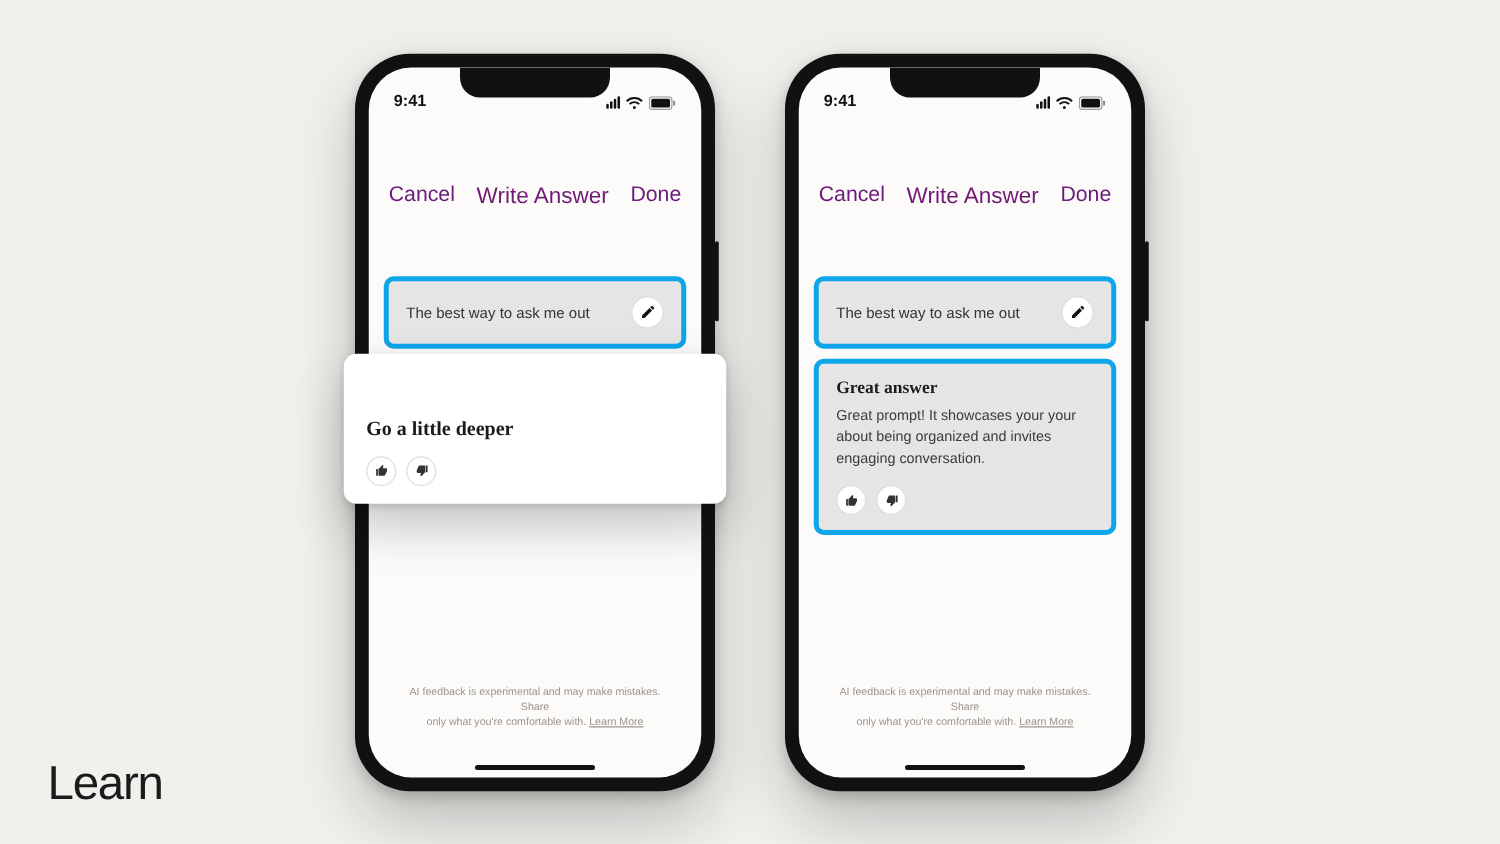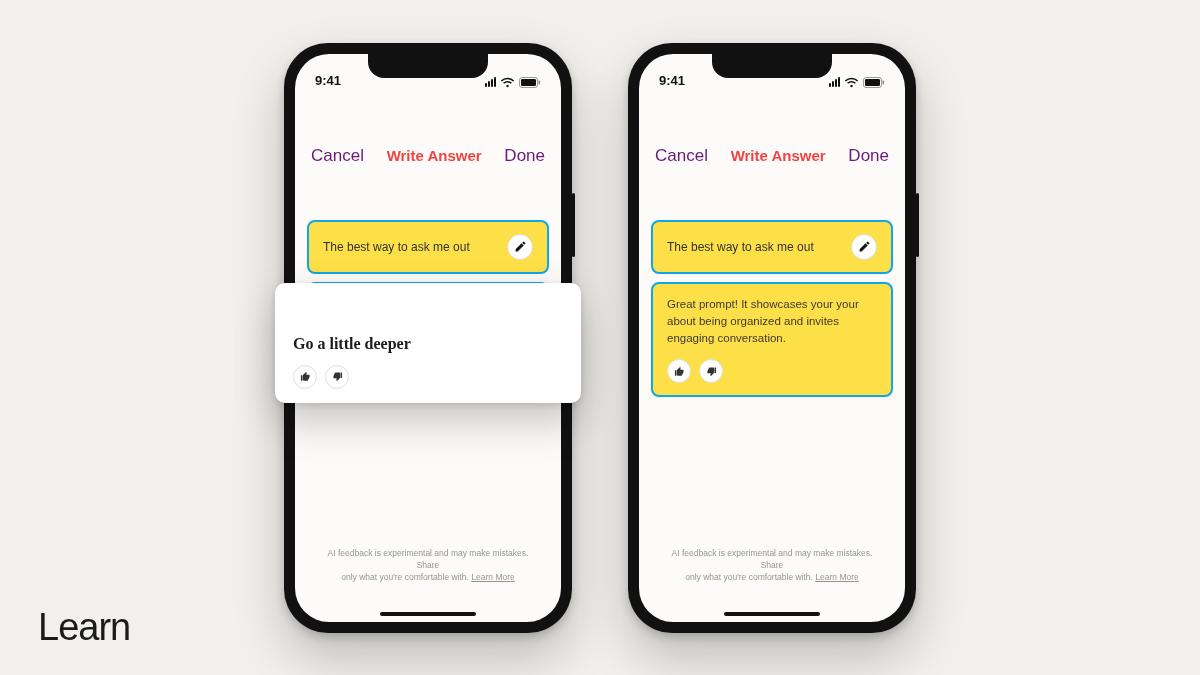--- a/index.html
+++ b/index.html
@@ -98,36 +98,36 @@
   }
   .nav-btn {
     color: #6b1a7a;
     font-size: 17px;
     font-weight: 500;
     background: none;
     border: none;
     cursor: pointer;
   }
   .nav-title {
-    font-size: 15px;
-    font-weight: 700;
-    color: #ef4444;
+    font-size: 18px;
+    font-weight: 400;
+    color: #701a75;
   }
   
   .content {
     flex: 1;
     padding: 0 12px;
     display: flex;
     flex-direction: column;
     gap: 8px;
     position: relative;
   }
   .card {
-    background: #fde047;
-    border: 2px solid #0ea5e9;
+    background: #e5e5e5;
+    border: 4px solid #0ea5e9;
     border-radius: 8px;
     padding: 12px 14px;
     font-size: 12px;
     color: #333;
   }
   .prompt-row {
     display: flex;
     align-items: center;
     justify-content: space-between;
   }
@@ -340,20 +340,21 @@
       <div class="content">
         <div class="card prompt-row">
           <span>The best way to ask me out</span>
           <span class="edit-btn">
             <svg width="13" height="13" viewBox="0 0 24 24">
                 <path d="M3 17.25V21h3.75L17.81 9.94l-3.75-3.75L3 17.25zM20.71 7.04a1 1 0 0 0 0-1.41l-2.34-2.34a1 1 0 0 0-1.41 0l-1.83 1.83 3.75 3.75 1.83-1.83z" fill="#111"></path>
               </svg>
           </span>
         </div>
         <div class="card feedback-card">
+          <div class="fb-title">Great answer</div>
           <div class="fb-body">Great prompt! It showcases your your about being organized and invites engaging conversation.</div>
           <div class="thumbs">
             <span class="thumb-btn">
               <svg width="11" height="11" viewBox="0 0 24 24">
                   <path d="M2 21h3V9H2v12zm19-11c0-1.1-.9-2-2-2h-5.3l.8-3.8v-.3c0-.4-.2-.8-.4-1.1L13 2 6.6 8.6C6.2 9 6 9.5 6 10v9c0 1.1.9 2 2 2h8c.8 0 1.5-.5 1.8-1.2l2.9-6.8c.2-.3.3-.7.3-1v-2z" fill="#333"></path>
                 </svg>
             </span>
             <span class="thumb-btn">
               <svg width="11" height="11" viewBox="0 0 24 24">
                   <path d="M22 3h-3v12h3V3zM3 14c0 1.1.9 2 2 2h5.3l-.8 3.8v.3c0 .4.2.8.4 1.1L11 22l6.4-6.6c.4-.4.6-.9.6-1.4V5c0-1.1-.9-2-2-2H8c-.8 0-1.5.5-1.8 1.2L3.3 11c-.2.3-.3.7-.3 1v2z" fill="#333"></path>

